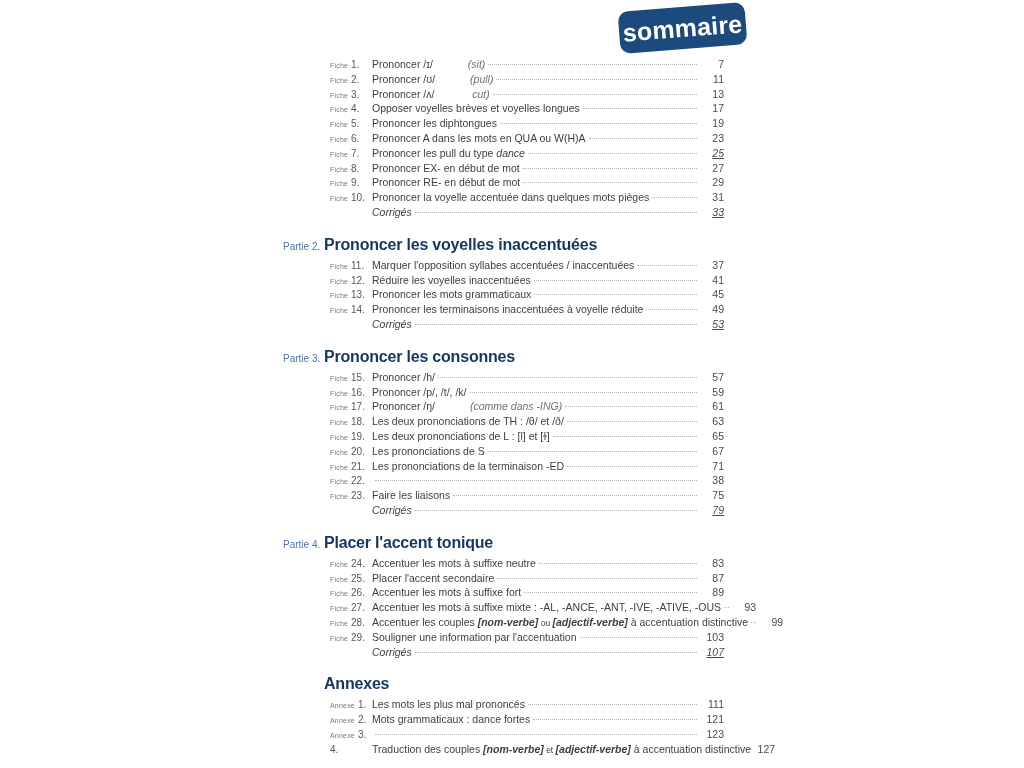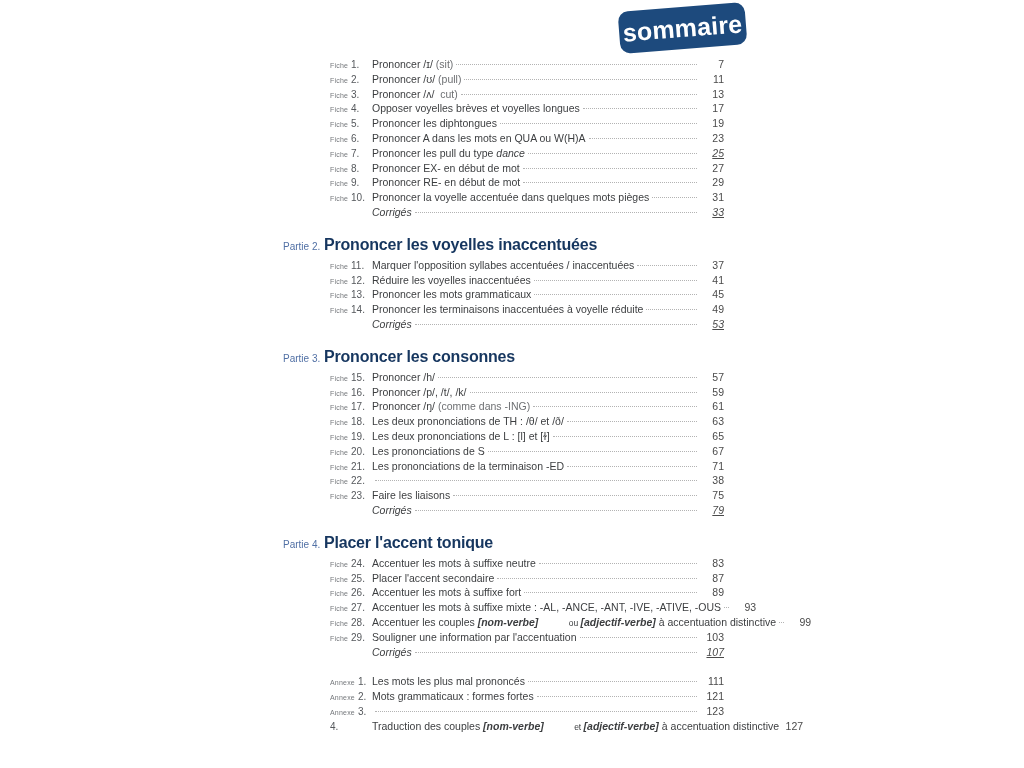--- a/index.html
+++ b/index.html
@@ -95,24 +95,24 @@
     flex: 0 0 24px;
     text-align: right;
     font-size: 10.5px;
     color: #4a4a4a;
   }
   .page.italic { font-style: italic; text-decoration: underline; }
 
   
   .seg-n  { }
   .seg-i  { font-style: italic; }
-  .seg-ig { color: #6e7073; }
+  .seg-ig { font-style: italic; color: #6e7073; margin-left: 32px; }
   .seg-igu{ font-style: italic; color: #6e7073; text-decoration: underline; }
   .seg-bi { font-style: italic; font-weight: bold; }
-  .seg-sm { font-size: 8.5px; padding-left: 28px; }
+  .seg-sm { font-size: 8.5px; }
   .seg-cor{ font-style: italic; color: #3c3e40; }
 </style>
 </head>
 <body>
 
 <div class="banner">
   <span>sommaire</span>
 </div>
 
 <div class="toc">
@@ -368,31 +368,35 @@
   <div class="entry">
     <span class="entry-label"><span class="entry-label-word"></span> <span class="entry-label-num"></span></span>
     <span class="entry-title"><span class="seg-cor">Corrigés</span></span>
     <span class="leader"></span>
     <span class="page italic">107</span>
   </div>
 </div>
   </div>
 
   <div class="section">
+    <div class="section-heading">
+      <span class="part-label"></span>
+      <span class="section-title">Annexes</span>
+    </div>
     <div>
   <div class="entry">
     <span class="entry-label"><span class="entry-label-word">Annexe</span> <span class="entry-label-num">1.</span></span>
     <span class="entry-title"><span class="seg-n">Les mots les plus mal prononcés</span></span>
     <span class="leader"></span>
     <span class="page">111</span>
   </div>
 
   <div class="entry">
     <span class="entry-label"><span class="entry-label-word">Annexe</span> <span class="entry-label-num">2.</span></span>
-    <span class="entry-title"><span class="seg-n">Mots grammaticaux : formes fortes</span></span>
+    <span class="entry-title"><span class="seg-n">Mots grammaticaux : dance fortes</span></span>
     <span class="leader"></span>
     <span class="page">121</span>
   </div>
 
   <div class="entry">
     <span class="entry-label"><span class="entry-label-word">Annexe</span> <span class="entry-label-num">3.</span></span>
     <span class="leader"></span>
     <span class="page">123</span>
   </div>
 

